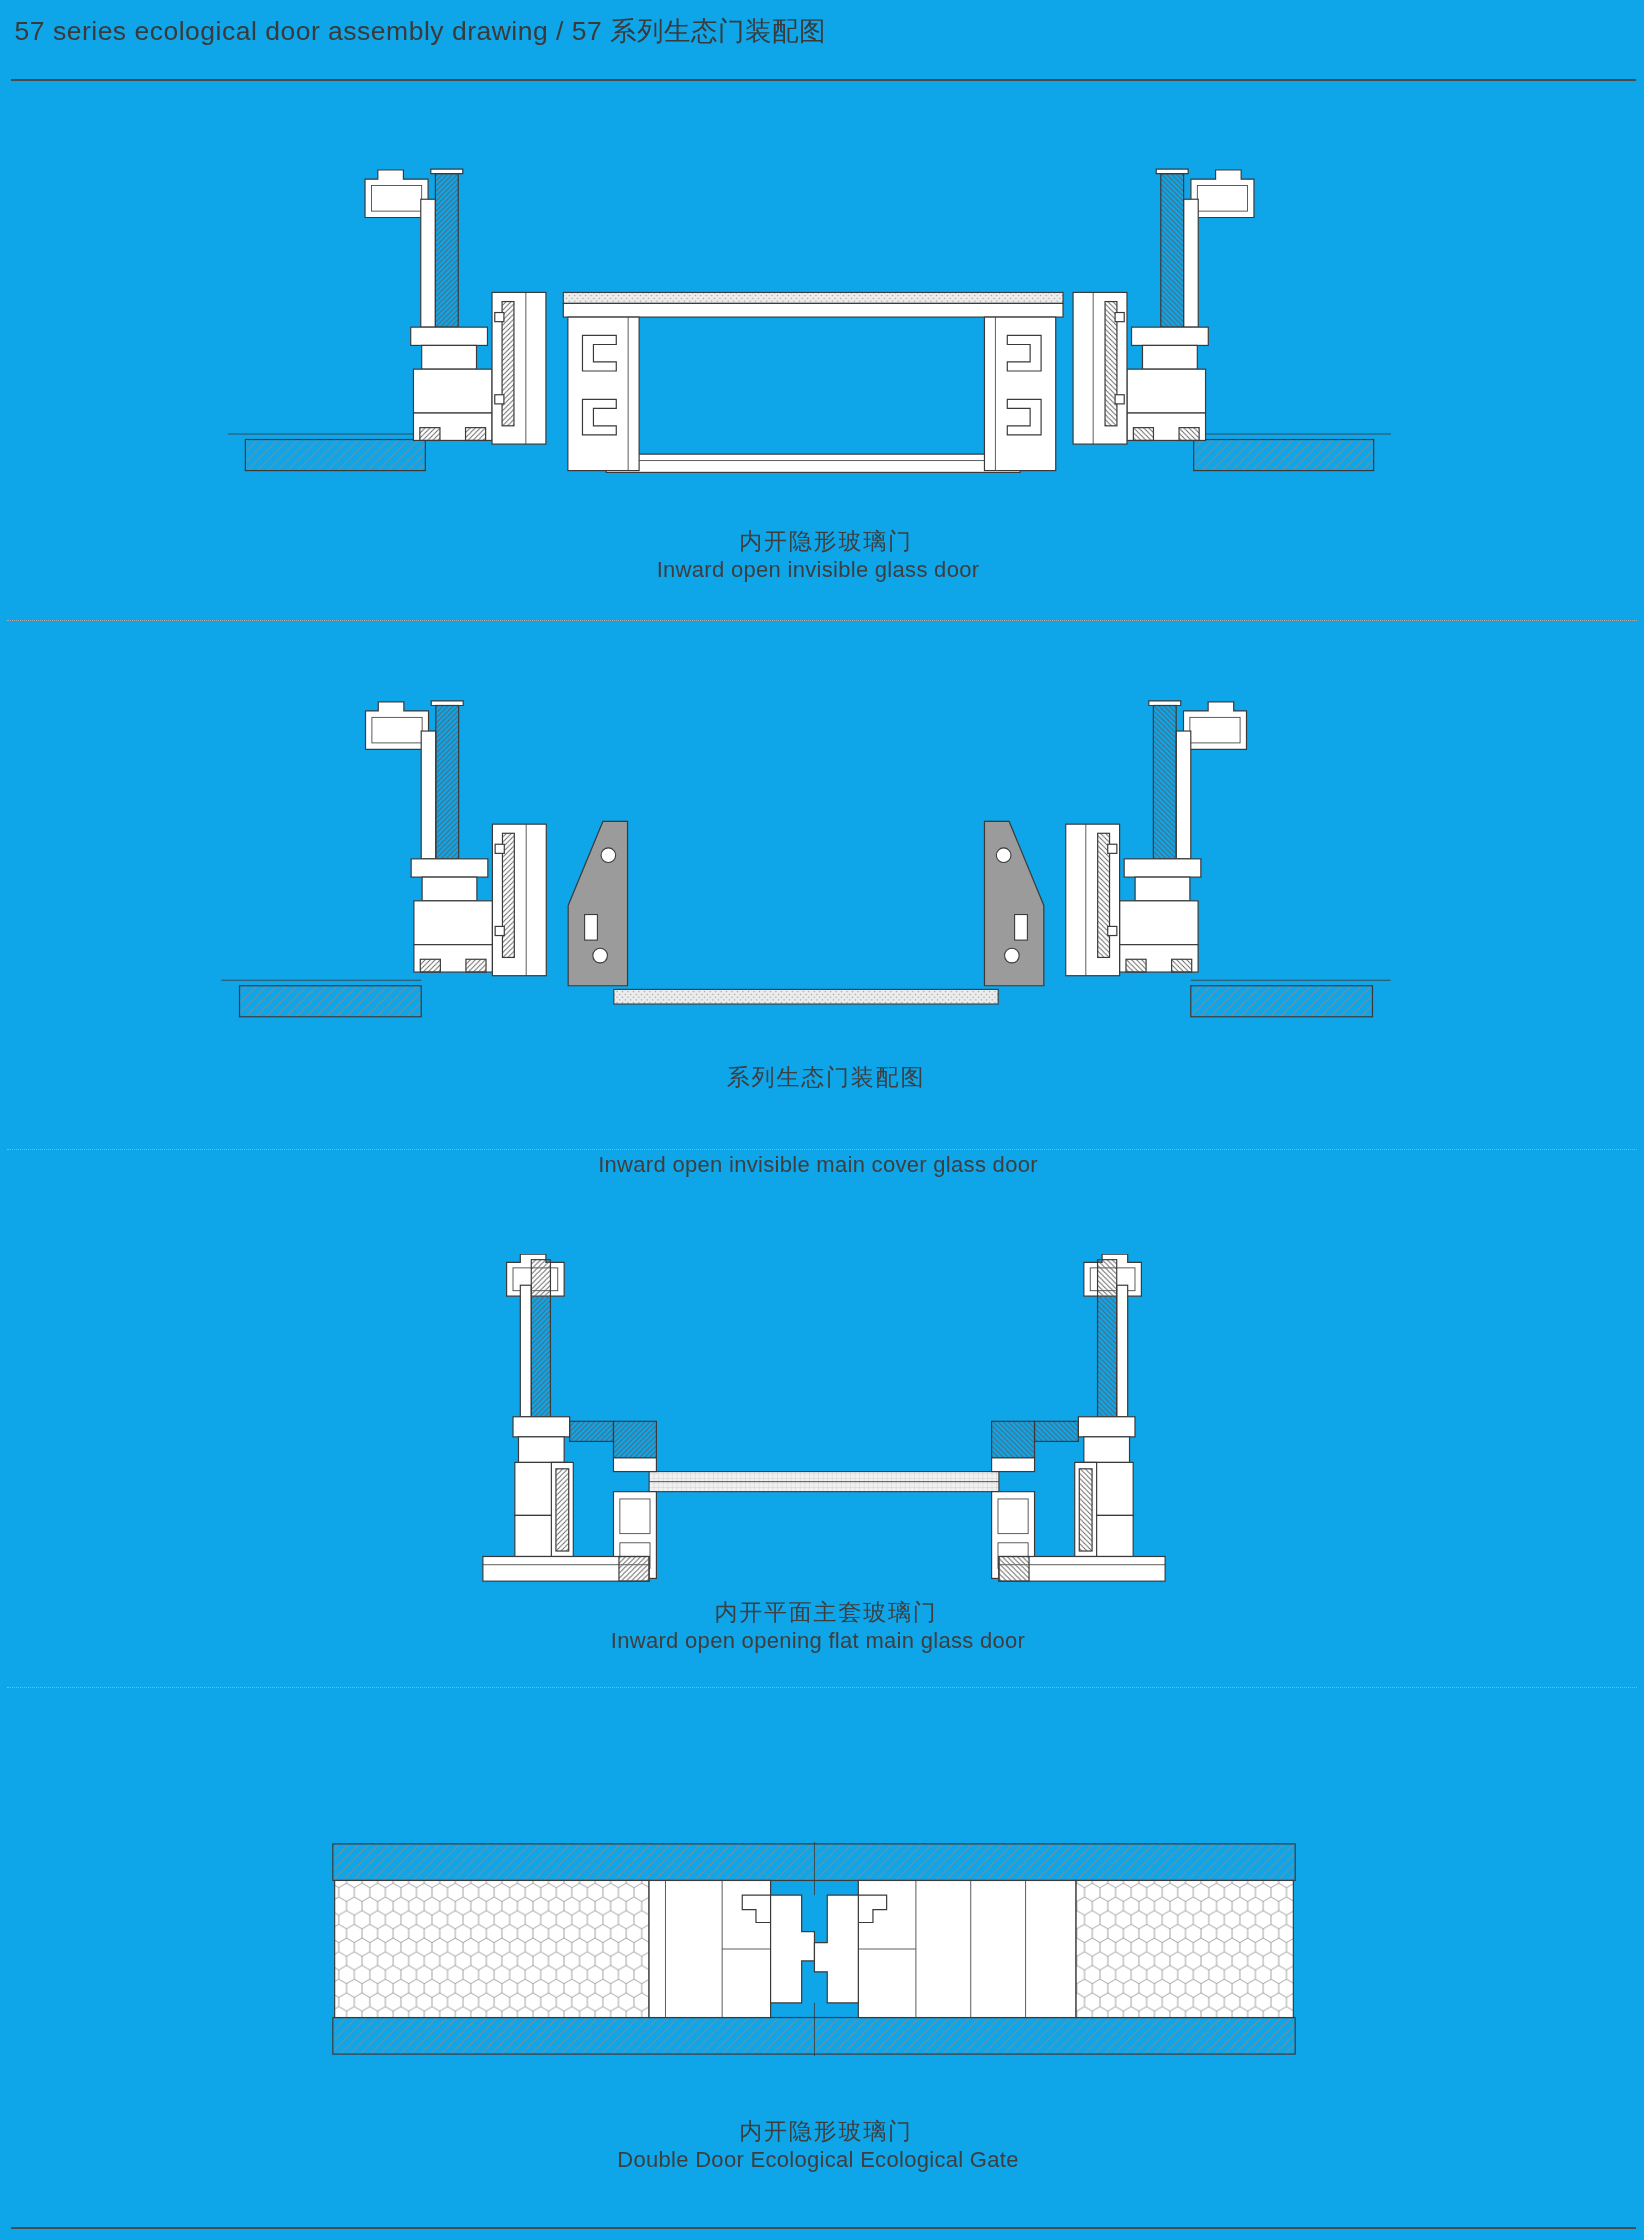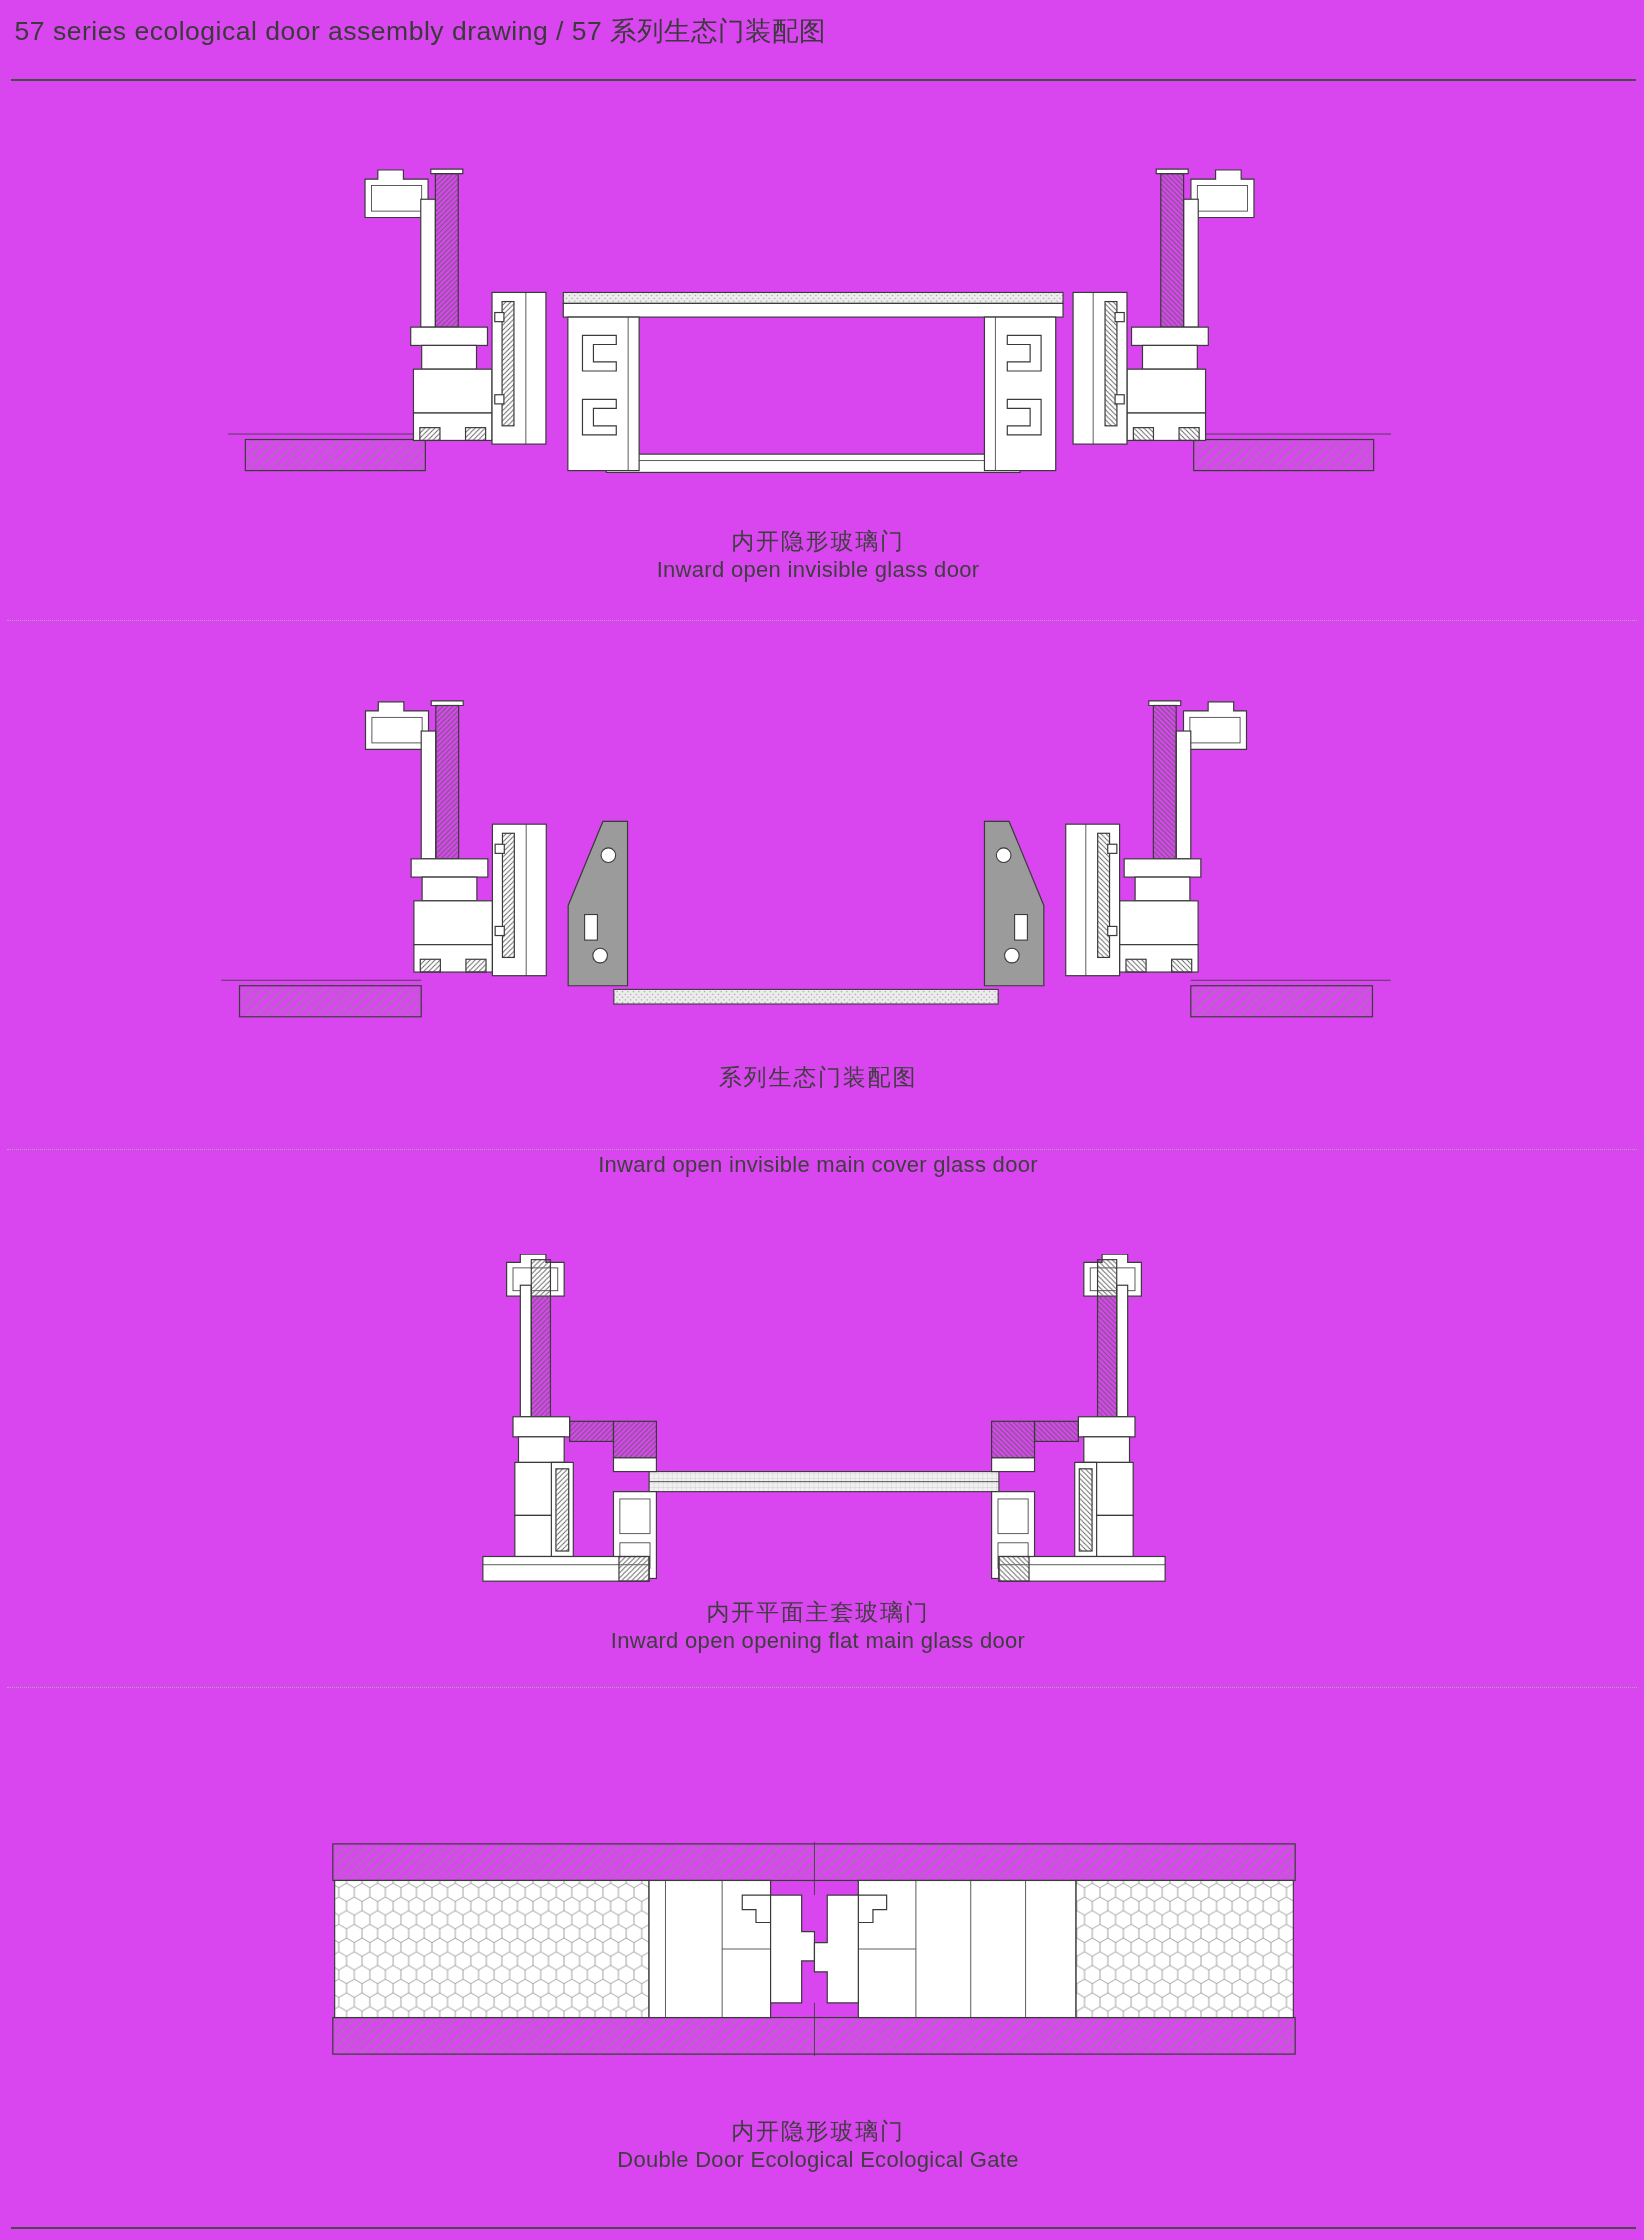--- a/index.html
+++ b/index.html
@@ -1,32 +1,32 @@
 <!DOCTYPE html>
 <html style="font-size:14.6px"><head>
 <meta charset="utf-8">
 <style>
   html,body { margin:0; padding:0; background:#ffffff; }
   body { font-family:"Liberation Sans", sans-serif; color:#3f3f3f; }
-  .page { position:relative; width:1645px; height:2240px; background:#d946ef; overflow:hidden; }
+  .page { position:relative; width:1645px; height:2240px; background:#0ea5e9; overflow:hidden; }
 
   .page-title {
     position:absolute; left:14.6px; top:12.8px;
     font-size:26.5px; letter-spacing:0.5px; color:#3a3a3a; white-space:nowrap;
   }
   .rule { position:absolute; left:11px; width:1625px; border-top:2.3px solid #4a4a4a; }
   .rule.top { top:79px; }
   .rule.bottom { top:2227px; }
 
   .dots { position:absolute; left:7.3px; width:1630px; border-top:1.8px dotted #a8a8a8; }
 
   .drawing { position:absolute; }
 
   .cap { position:absolute; left:0; width:1636px; text-align:center; color:#3e3e3e; }
-  .cap.zh { font-size:23px; letter-spacing:1.8px; }
+  .cap.zh { font-size:23px; letter-spacing:1.8px;padding-left:8px; }
   .cap.en { font-size:22px; letter-spacing:0.3px; }
 
   
   .o  { fill:#ffffff; stroke:#3a3a3a; stroke-width:1.3; }
   .o2 { fill:none;    stroke:#3a3a3a; stroke-width:0.9; }
   .hA { fill:url(#hatchAl);   stroke:#3a3a3a; stroke-width:1.3; }
   .hW { fill:url(#hatchWall); stroke:#3a3a3a; stroke-width:1.3; }
   .hc { fill:url(#honeycomb); stroke:#3a3a3a; stroke-width:1.3; }
   .gd { fill:url(#glassDots); stroke:#3a3a3a; stroke-width:1.2; }
   .fg { fill:url(#fineGrid);  stroke:#3a3a3a; stroke-width:1.2; }

